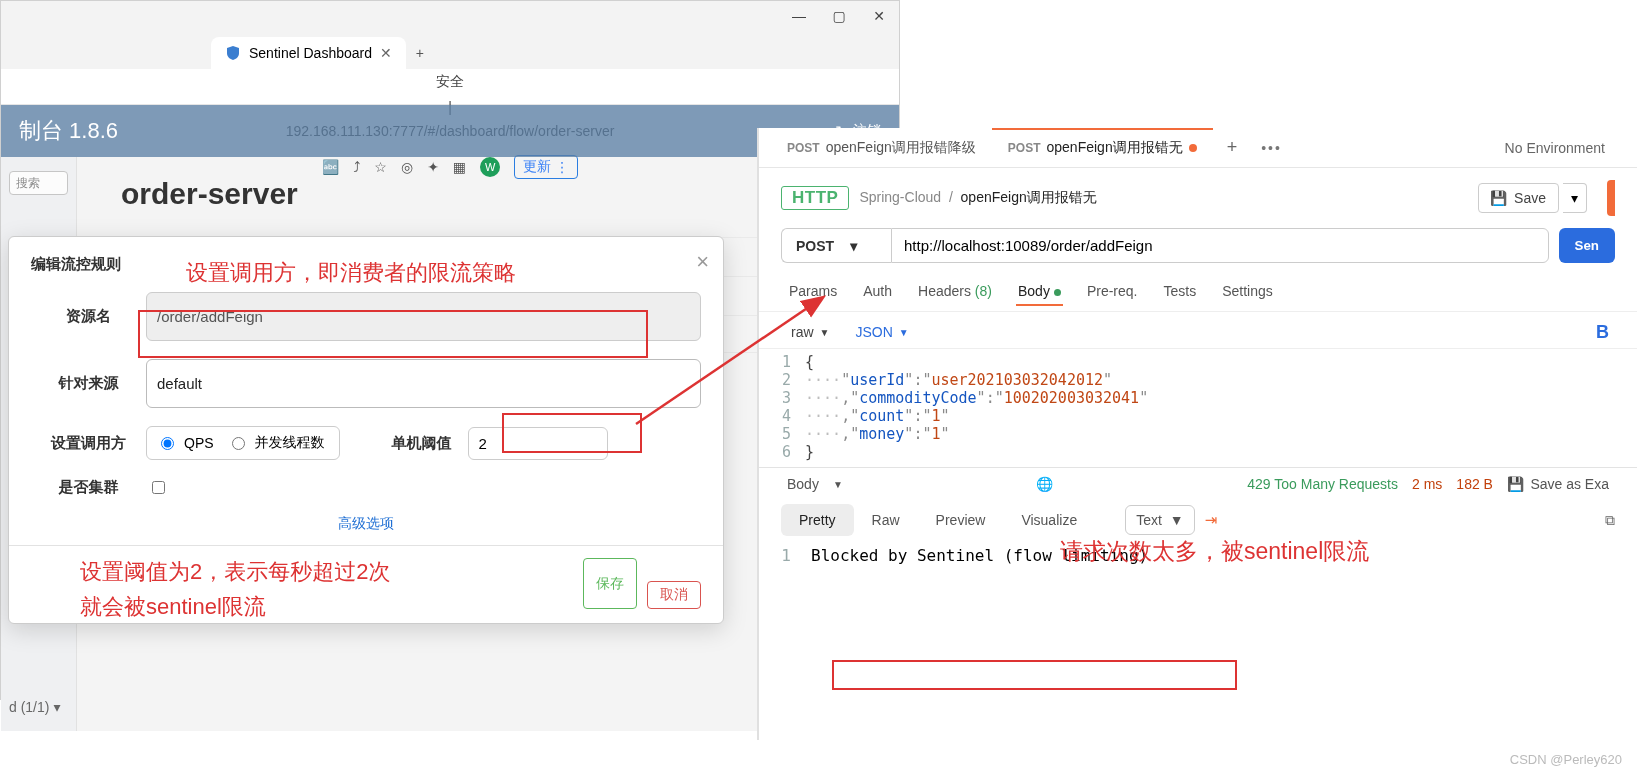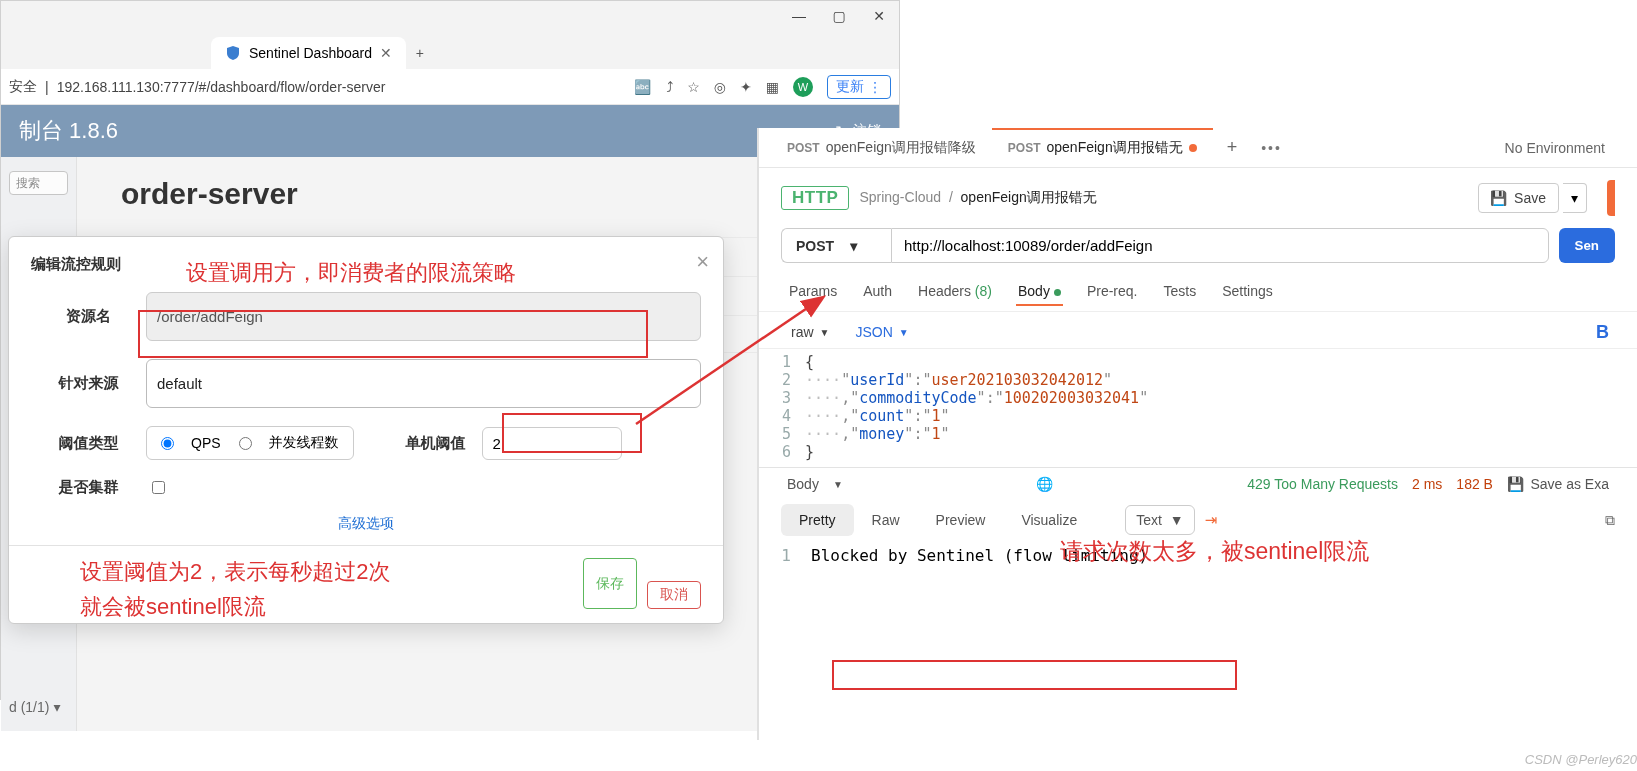--- a/index.html
+++ b/index.html
@@ -9,21 +9,21 @@
 .browser { position: absolute; left: 0; top: 0; width: 900px; height: 700px; border: 1px solid #d0d0d0; background: #fff; }
 .browser-titlebar { height: 32px; background: #f3f3f3; position: relative; }
 .browser-controls { position: absolute; right: 6px; top: 4px; display: flex; gap: 12px; }
 .browser-controls .ctl { width: 28px; height: 22px; text-align: center; line-height: 22px; color: #444; }
 .browser-tabs { display: flex; height: 36px; background: #f3f3f3; align-items: end; padding-left: 60px; }
 .browser-tab { display: flex; align-items: center; gap: 8px; padding: 8px 14px; border-top-left-radius: 8px; border-top-right-radius: 8px; min-width: 150px; position: relative; }
 .browser-tab.active { background: #fff; }
 .tab-close { margin-left: auto; color: #666; }
 .tab-new { width: 28px; text-align: center; padding: 8px 6px; color: #555; }
 .fav { width: 16px; height: 16px; }
-.omnibar { display: flex; align-items: center; height: 36px; padding: 4px 8px; gap: 8px; border-bottom: 1px solid #e5e5e5; background: #fff; }
+.omnibar { display: flex; align-items: center; height: 36px; padding: 4px 8px; gap: 8px; border-bottom: 1px solid #e5e5e5; background: #fff; flex-direction: column; }
 .omni-seg { color: #444; }
 .omni-url { flex: 0 0 auto; color: #444; }
 .omni-spacer { flex: 1; }
 .omni-icons { display: flex; gap: 14px; align-items: center; color: #555; }
 .pill { display: flex; align-items: center; gap: 4px; border: 1px solid #2a7de1; color: #3b82f6; padding: 2px 8px; border-radius: 4px; }
 .avatar-dot { width: 20px; height: 20px; background: #1e9e5a; color: #fff; border-radius: 50%; display: flex; align-items: center; justify-content: center; font-size: 11px; }
 
 
 .dash-header { height: 52px; background: #5a7ea3; opacity: .78; display: flex; align-items: center; justify-content: space-between; color: #fff; padding: 0 18px; gap: 28px; }
 .dash-title { font-size: 22px; }
@@ -43,21 +43,21 @@
 
 
 .modal { position: absolute; left: 8px; top: 236px; right: 170px; width: 716px; background: #fff; border: 1px solid #ccc; border-radius: 6px; box-shadow: 0 6px 24px rgba(0,0,0,.15); padding: 18px 22px 14px; z-index: 10; }
 .modal-title { font-size: 15px; font-weight: 600; color: #333; margin-bottom: 18px; }
 .modal-close { position: absolute; right: 14px; top: 12px; color: #999; font-size: 22px; }
 .form-row { display: flex; align-items: center; margin: 14px 0 18px; }
 .form-label { width: 115px; text-align: center; color: #333; font-size: 15px; font-weight: 600; }
 .form-input { flex: 1; padding: 15px 10px; font-size: 15px; border: 1px solid #ccc; border-radius: 6px; background: #eee; color: #555; }
 .form-input.white { background: #fff; color: #222; border-color:#bbb; }
 .form-row.radio .radio-group { display: flex; align-items: center; gap: 18px; border:1px solid #ccc; border-radius:6px; padding:7px 14px; }
-.form-row.radio .radio-group label { display:flex; align-items:center; gap:17px; }
+.form-row.radio .radio-group label { display:flex; align-items:center; gap:10px; }
 .form-row.threshold .second-label { width: 92px; text-align: center; margin-left: 36px; font-weight:600; font-size:15px; color:#333;}
 .form-row.threshold .thresh-input { width: 140px; padding: 7px 10px; font-size:15px; border:1px solid #ccc; border-radius:6px; background:#fff; }
 .form-row.checkbox input { margin-left: 6px; }
 .adv-link { text-align: center; color: #1f6fd4; margin: 4px 0 12px; }
 .modal-divider { border:none; border-top:1px solid #e2e2e2; margin: 0 -22px 10px; }
 .modal-footer { display:flex; justify-content: flex-end; gap:10px; padding-top:2px; }
 .btn { padding: 4px 12px; border-radius:4px; border:1px solid #ccc; background:#fff; font-size:14px; }
 .btn.save { border-color:#5cb85c; color:#5cb85c; }
 .btn.cancel { border-color:#d9534f; color:#d9534f;margin-top:23px; }
 
@@ -126,21 +126,21 @@
 .pm-resp-tab { padding: 8px 18px; }
 .pm-resp-tab.active { background:#ededed; border-radius:6px; color:#222;}
 .pm-resp-type { margin-left: 30px; display:flex; align-items:center; gap:8px; border:1px solid #ccc; padding:6px 10px; border-radius:6px;}
 .pm-resp-wrap { margin-left:10px; color:#f26b3a; font-size:15px;}
 .pm-resp-copy { margin-left:auto; color:#666;}
 
 .pm-resp-body { font-family: Consolas, Menlo, monospace; font-size:16px; display:flex; padding: 6px 0;}
 .pm-resp-body .gut { width:46px; text-align:right; padding-right:14px; color:#9aa;}
 .pm-resp-body .txt { padding-left: 6px; }
 
-.watermark { position:absolute; right: 0; bottom: 4px; color:#bbb; font-size:13px; font-style: italic; }
+.watermark { position:absolute; right: 15px; bottom: 4px; color:#bbb; font-size:13px; }
 
 
 .arrow-svg { position:absolute; left:0; top:0; width:1637px; height:771px; pointer-events:none; z-index: 40;}
 </style>
 </head>
 <body>
 
 <div class="browser">
   <div class="browser-titlebar">
     <div class="browser-controls">
@@ -225,21 +225,21 @@
     <div class="form-label">资源名</div>
     <input class="form-input" readonly="" value="/order/addFeign" style="">
   </div>
 
   <div class="form-row">
     <div class="form-label">针对来源</div>
     <input class="form-input white" value="default" style="">
   </div>
 
   <div class="form-row radio threshold">
-    <div class="form-label">阈值类型</div>
+    <div class="form-label">设置调用方</div>
     <div class="radio-group">
       <label>
           <input type="radio" checked="" style="">
           <span>QPS</span>
         </label>
       <label>
           <input type="radio" style="">
           <span>并发线程数</span>
         </label>
     </div>

